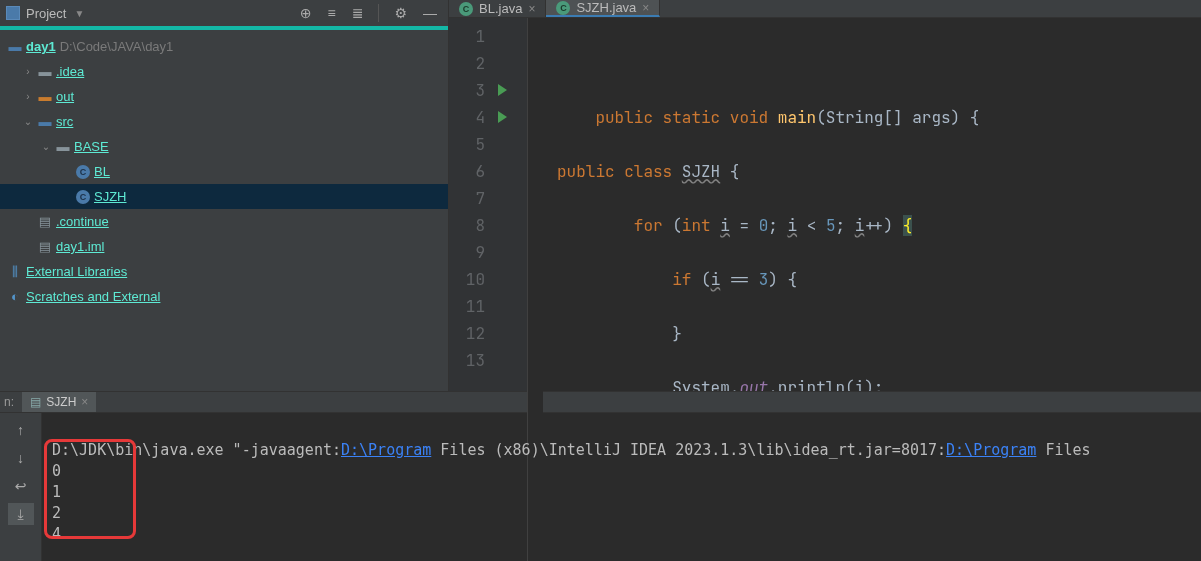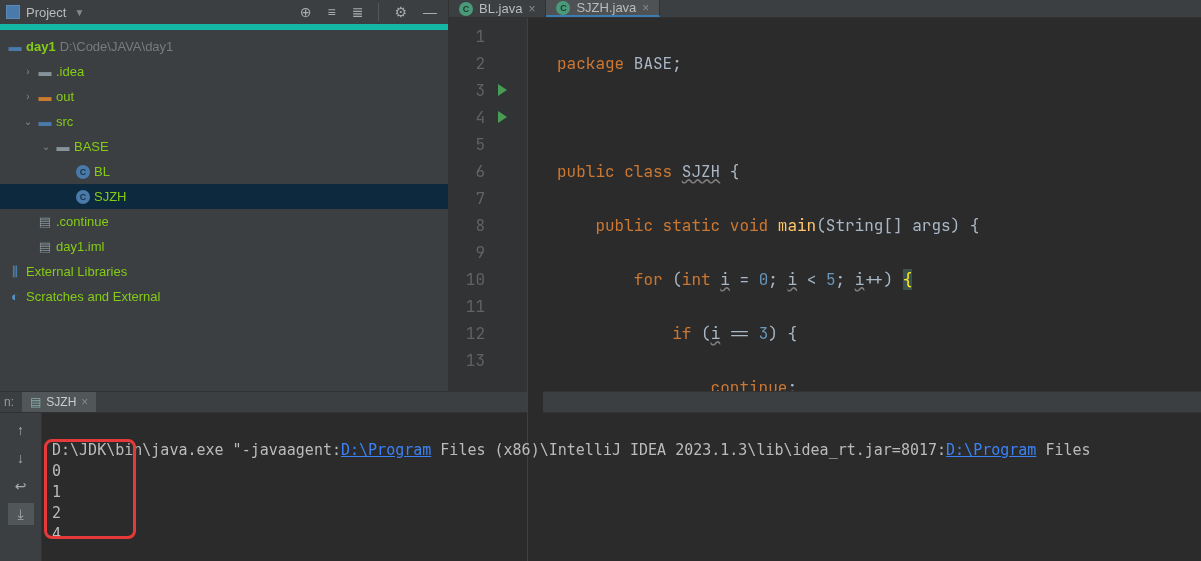--- a/index.html
+++ b/index.html
@@ -24,21 +24,21 @@
   background: #3c3f41;
   border-right: 1px solid #323232;
   display: flex;
   flex-direction: column;
 }
 .sidebar-header {
   display: flex;
   align-items: center;
   height: 30px;
   padding: 0 6px;
-  border-bottom: 6px solid #14b8a6;
+  border-bottom: 4px solid #14b8a6;
   background: #3c3f41;
   gap: 6px;
 }
 .proj-icon {
   width: 14px; height: 14px; background: #4a7aa9; border: 1px solid #5a8ab9;
 }
 .sidebar-title { color: #bbbbbb; font-size: 13px; }
 .dropdown-arrow { color: #888; font-size: 10px; margin-left: 2px; }
 .spacer { flex: 1; }
 .toolbar-icon {
@@ -58,21 +58,21 @@
 .folder-icon { color: #87939a; }
 .folder-icon.orange { color: #c97c2e; }
 .folder-icon.blue { color: #4a7aa9; }
 .file-icon { width: 14px; text-align: center; }
 .c-icon {
   width: 14px; height: 14px; border-radius: 50%; background: #4a7aa9;
   color: #1c3047; display: inline-flex; align-items: center; justify-content: center;
   font-size: 9px; font-weight: bold;
 }
 .c-icon.green { background: #4a9a7a; color: #1a3a2a; }
-.tree-label { color: #84cc16; }
+.tree-label { color: #5eead4; text-decoration: underline; }
 .tree-path {
   color: #7a7a7a;
   max-width: 280px;
   overflow: hidden;
   text-overflow: ellipsis;
   white-space: nowrap;
 }
 .indent1 { padding-left: 22px; }
 .indent2 { padding-left: 40px; }
 .indent3 { padding-left: 60px; }
@@ -282,27 +282,25 @@
         <div class="gutter-line">8</div>
         <div class="gutter-line">9</div>
         <div class="gutter-line">10</div>
         <div class="gutter-line">11</div>
         <div class="gutter-line">12</div>
         <div class="gutter-line">13</div>
       </div>
       <div class="gutter-icons"></div>
       <div class="fold-marks"></div>
       <div class="code">
-<div class="code-line"><span class="kw">package</span><span> BASE;</span></div>
 <div class="code-line"></div>
+<div class="code-line"><span>    </span><span class="kw">public static void </span><span class="fn">main</span><span>(String[] args) {</span></div>
 <div class="code-line"><span class="kw">public class </span><span class="cls underline">SJZH</span><span> {</span></div>
-<div class="code-line"><span>    </span><span class="kw">public static void </span><span class="fn">main</span><span>(String[] args) {</span></div>
 <div class="code-line"><span>        </span><span class="kw">for </span><span>(</span><span class="kw">int </span><span class="underline">i</span><span> = </span><span class="num">0</span><span>; </span><span class="underline">i</span><span> &lt; </span><span class="num">5</span><span>; </span><span class="underline">i</span><span>++) </span><span class="hl-brace">{</span></div>
 <div class="code-line"><span>            </span><span class="kw">if </span><span>(</span><span class="underline">i</span><span> == </span><span class="num">3</span><span>) {</span></div>
-<div class="code-line"><span>                </span><span class="kw">continue</span><span>;</span></div>
 <div class="code-line"><span>            }</span></div>
 <div class="code-line"><span>            System.</span><span class="it">out</span><span>.println(</span><span class="underline">i</span><span>);</span></div>
 <div class="code-line"><span>        </span><span class="hl-brace">}</span></div>
 
 
 
       </div>
     </div>
   </div>
 </div>

